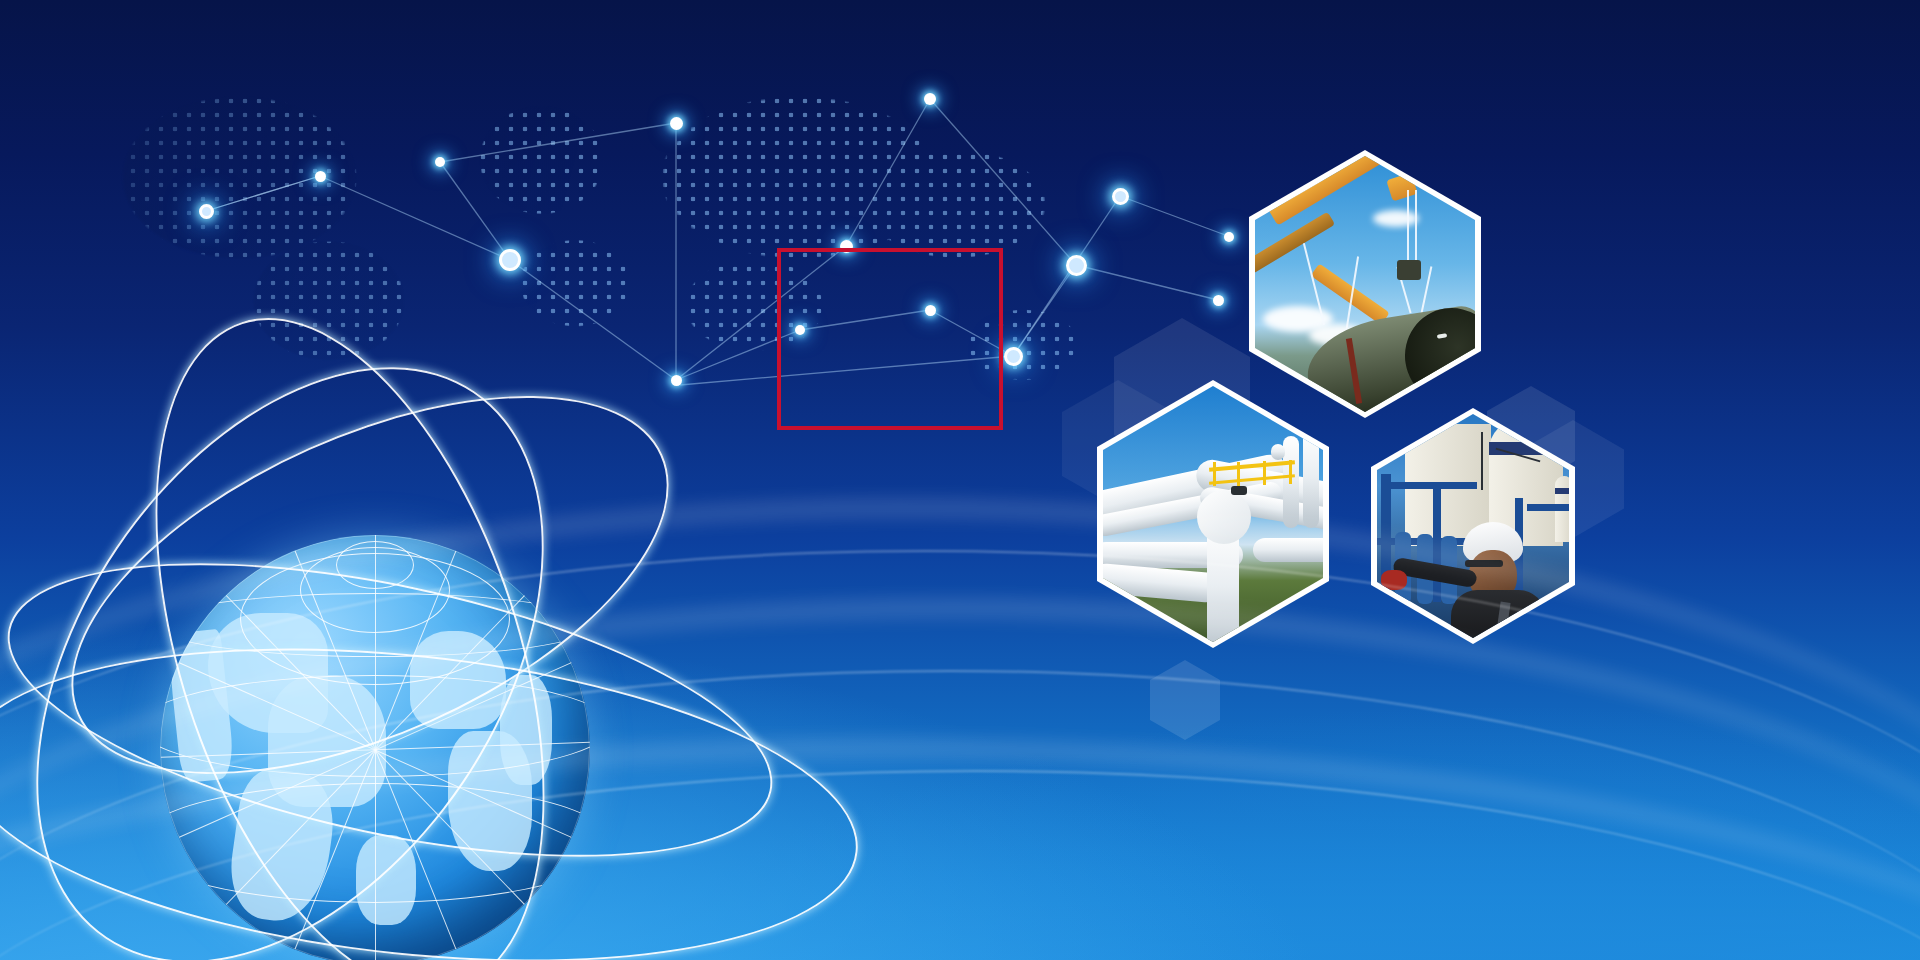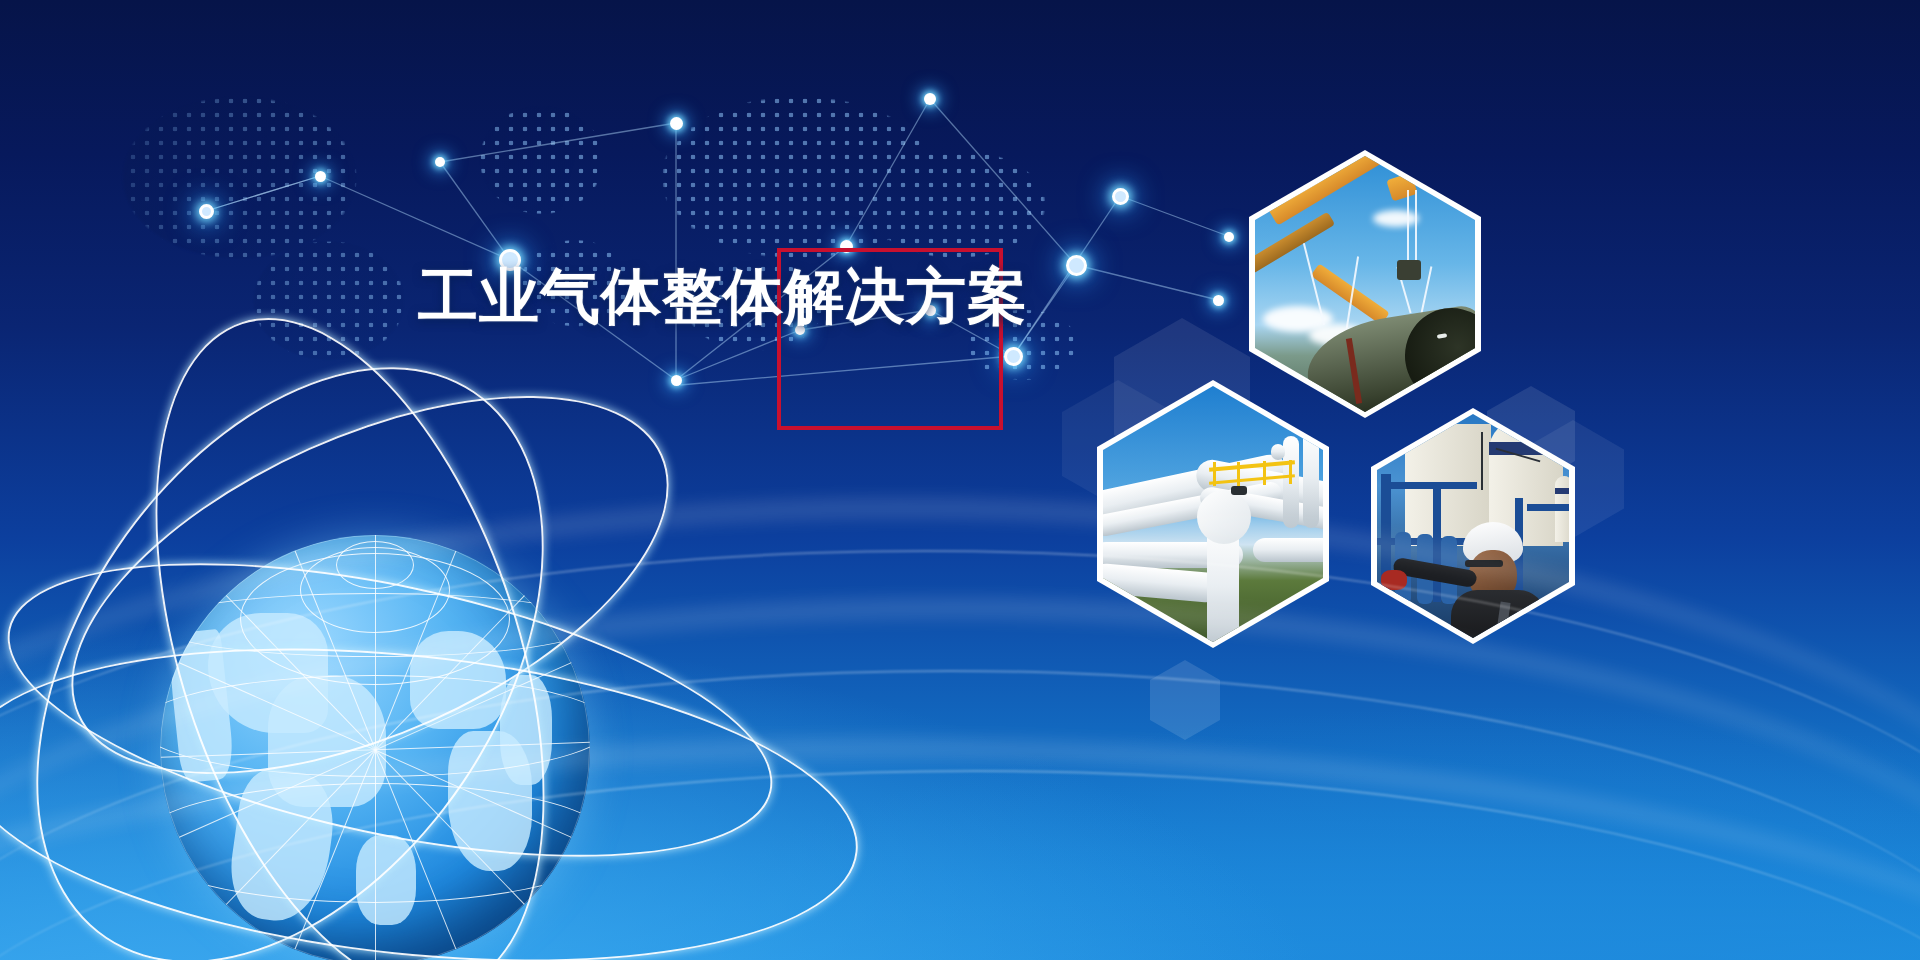--- a/index.html
+++ b/index.html
@@ -319,15 +319,14 @@
     <div class="streak soft" style="left:-300px;top:60px;width:2400px;height:900px;"></div>
     <div class="streak soft" style="left:-200px;top:160px;width:2300px;height:820px;"></div>
     <div class="streak" style="left:-250px;top:110px;width:2350px;height:860px;"></div>
     <div class="streak" style="left:-150px;top:230px;width:2200px;height:760px;"></div>
     <div class="streak soft" style="left:-420px;top:300px;width:2600px;height:720px;"></div>
     <div class="streak" style="left:-100px;top:330px;width:2150px;height:640px;"></div>
   </div>
 
   <div class="redframe" style="left:777px;top:248px;width:226px;height:182px;border-color:#c8102e;"></div>
 
-  <div class="title" style="left:418px;top:259px;font-size:60px;line-height:76px;">工业气体整体解决方案</div>
 
 </div>
 
 </body></html>

